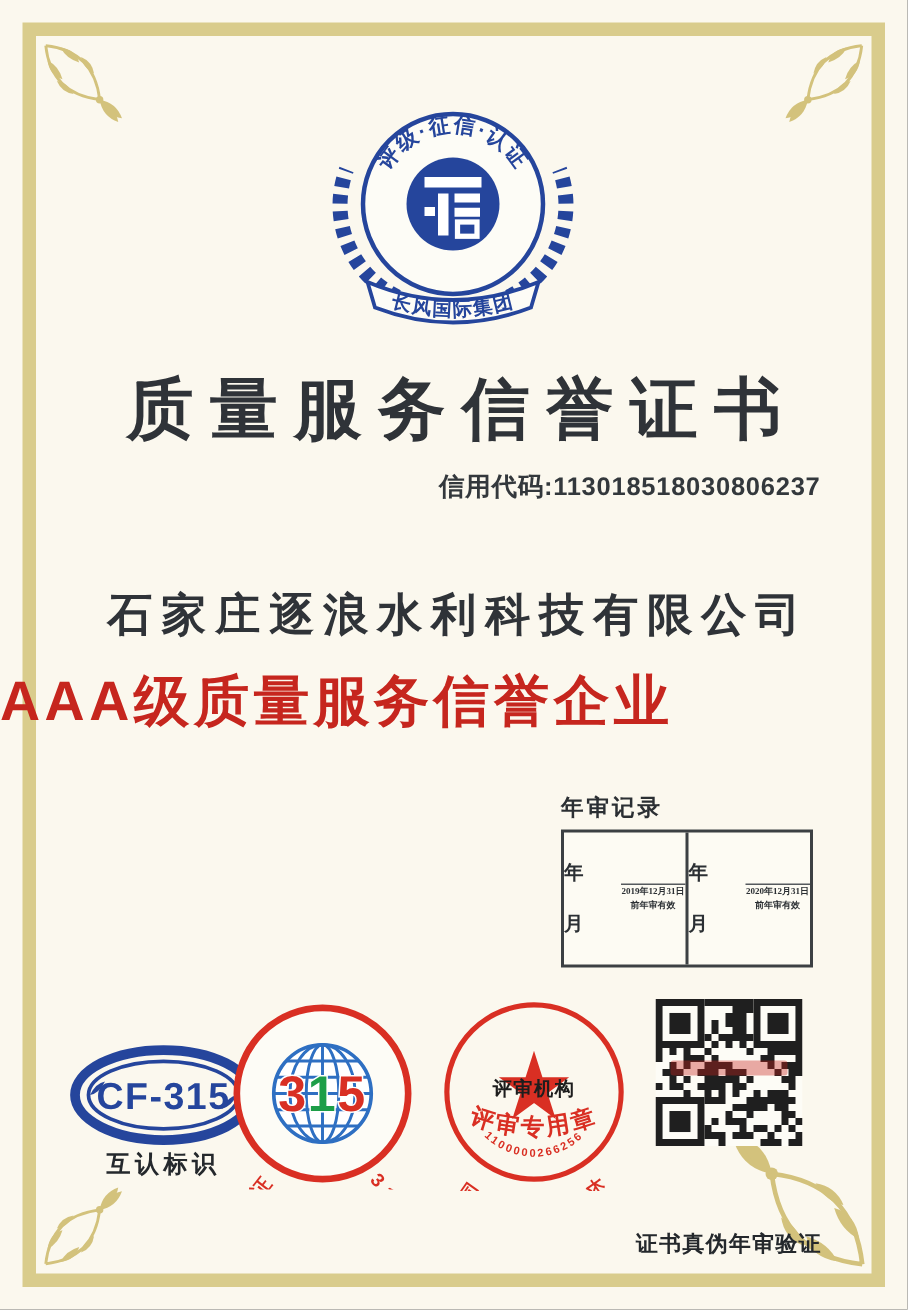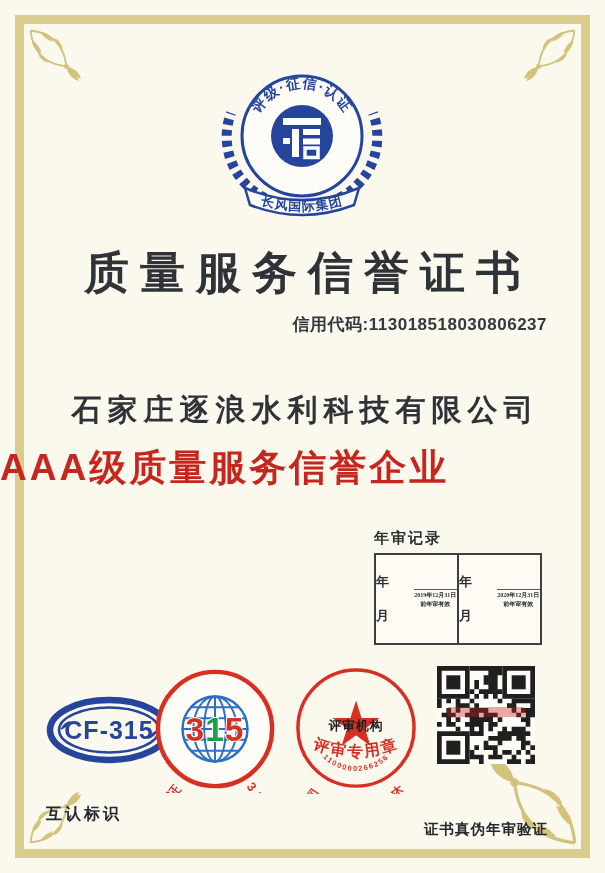--- a/index.html
+++ b/index.html
@@ -42,21 +42,21 @@
     font-family:"Liberation Serif", serif; color:#2b2f33;}
   .annual-title{font-size:15px; font-weight:700; letter-spacing:2px; margin-bottom:5px;}
   .annual-table{display:flex; width:164px; height:88px; border:2px solid #3c4043; background:#fdfbf3;}
   .annual-cell{flex:1; display:flex; flex-direction:row; justify-content:flex-end; align-items:center;gap:12px;}
   .annual-cell.first{border-right:2px solid #3c4043;}
   .ym{font-size:13px; font-weight:700; margin-bottom:1px;}
   .ym .gap{display:inline-block; width:22px;}
   .annual-note{font-size:6px; font-weight:700; letter-spacing:0; line-height:9px;
     border-top:1px solid #55595d; width:100%; text-align:center; padding:1px 0 1px 0;}
   .mark-cf315{position:absolute; left:46px; top:696px; width:126px; height:68px;}
-  .mark-caption{position:absolute; left:46px; top:804px; width:126px; 
+  .mark-caption{position:absolute; left:46px; top:766px; width:126px; text-align:center;
     font-family:"Liberation Serif", serif; font-weight:700; font-size:16px; letter-spacing:3px; color:#24282c;}
   .globe{position:absolute; left:151px; top:665px; width:128px; height:128px;}
   .seal{position:absolute; left:292px; top:666px; width:128px; height:128px;}
   .qr{position:absolute; left:437px; top:666px; width:98px; height:98px;}
   .qr-stamp{position:absolute; left:447px; top:707px; width:78px; height:10px;
     background:rgba(196,34,30,.38); border-radius:2px;}
   .qr-caption{position:absolute; left:419px; top:772px; width:134px; text-align:center;
     font-family:"Liberation Serif", serif; font-weight:700; font-size:14.5px; letter-spacing:1px; color:#24282c;margin-top:48px;}
   svg text{font-family:"Liberation Sans", sans-serif;}
 </style>

